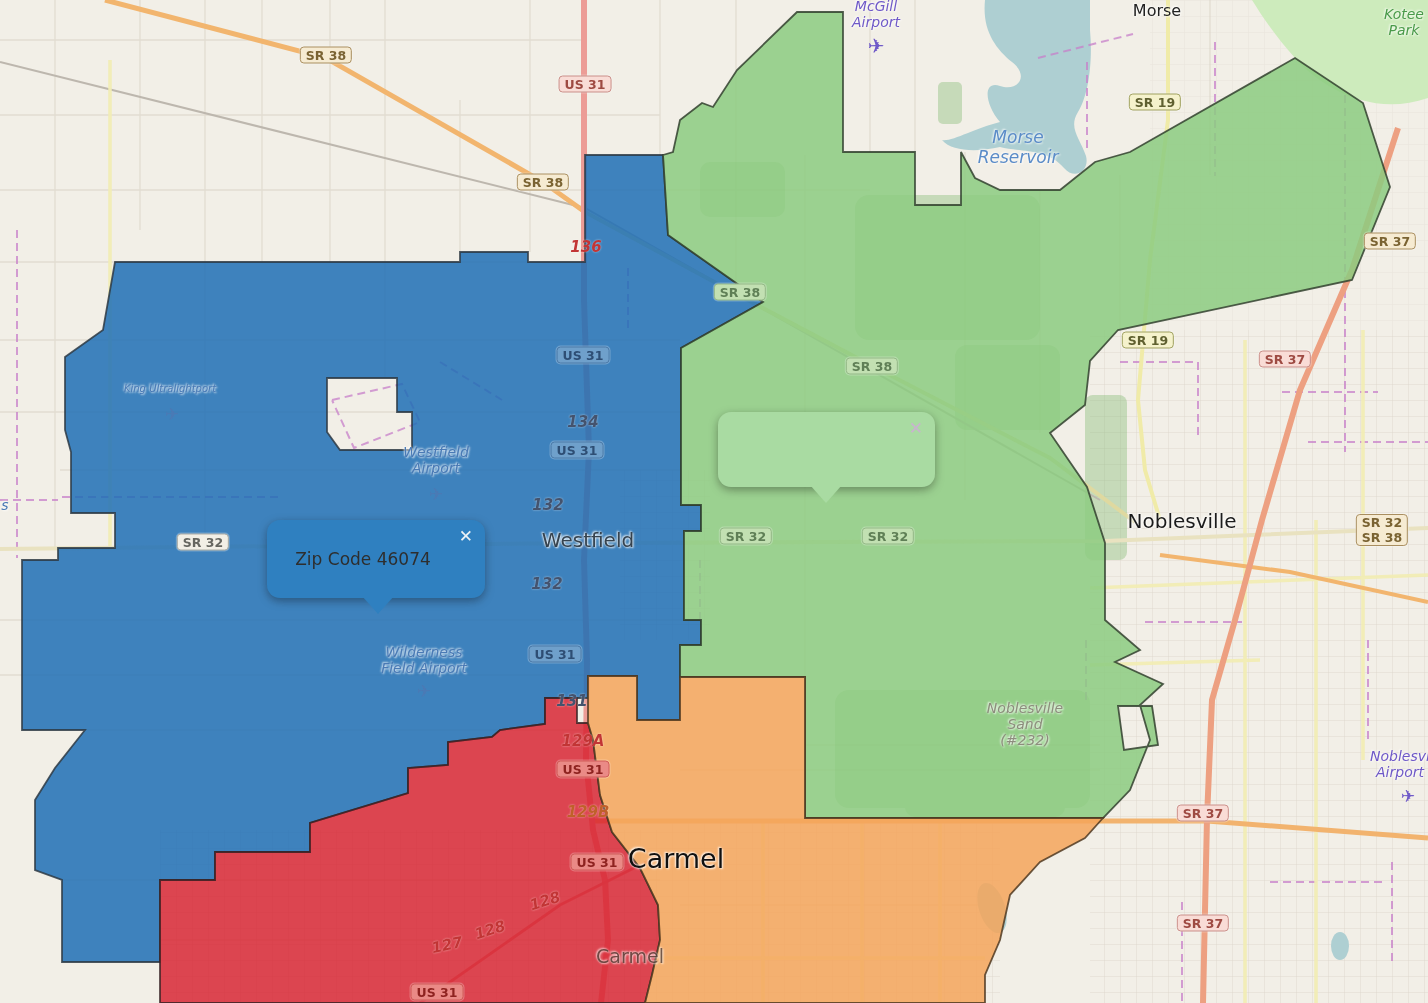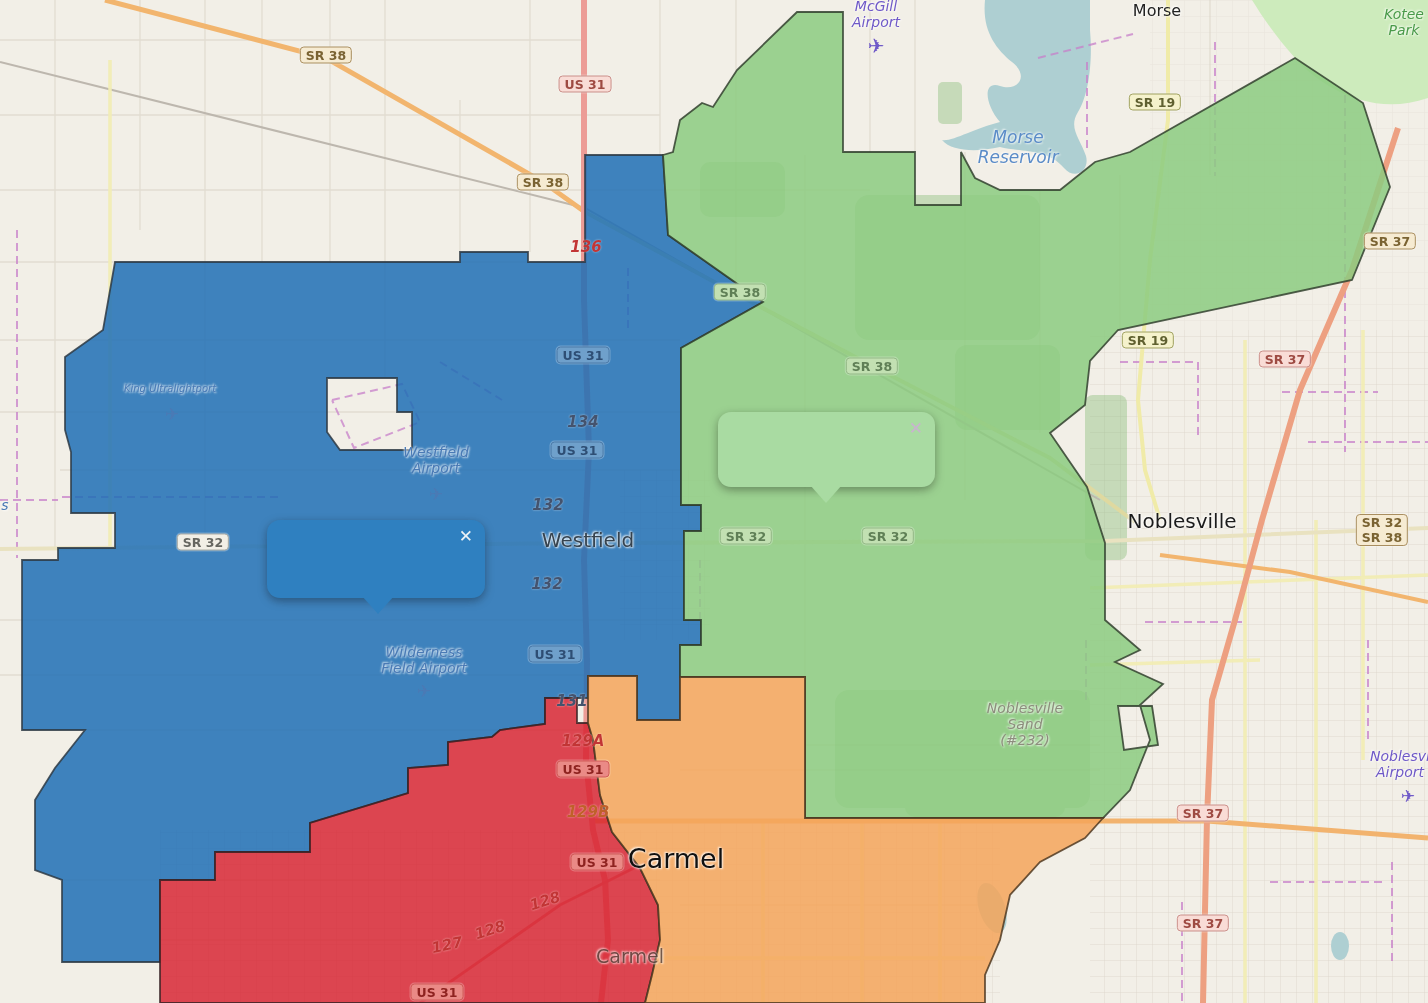--- a/index.html
+++ b/index.html
@@ -169,20 +169,21 @@
       <div class="plane" style="left: 424px; top: 691px; color: rgb(74, 122, 181); font-size: 17px;">✈</div>
       <div class="poi" style="left: 1400px; top: 764px; font-size: 14px; color: rgb(111, 89, 200);"><div>Noblesvi</div><div>Airport</div></div>
       <div class="plane" style="left: 1408px; top: 796px; color: rgb(111, 89, 200); font-size: 17px;">✈</div>
       <div class="poi" style="left: 1018px; top: 148px; font-size: 17px; color: rgb(91, 140, 200);"><div>Morse</div><div>Reservoir</div></div>
       <div class="poi" style="left: 1404px; top: 22px; font-size: 14px; color: rgb(74, 154, 74);"><div>Kotee</div><div>Park</div></div>
       <div class="poi" style="left: 1025px; top: 724px; font-size: 14px; color: rgb(141, 141, 125);"><div>Noblesville</div><div>Sand</div><div>(#232)</div></div>
       <div class="poi" style="left: 5px; top: 505px; font-size: 14px; color: rgb(74, 122, 181);"><div>s</div></div>
     </div>
 
   <div class="popup" id="popup-46074" style="left: 267px; top: 520px; width: 218px; height: 78px; background: rgb(47, 128, 192);">
+    <div class="popup-label" style="color: rgb(46, 46, 46);">Zip Code 46074</div>
     <span class="popup-close" style="color: rgb(236, 241, 245);">✕</span>
     <div class="popup-pointer" style="left: 95px; border-top: 18px solid rgb(47, 128, 192);"></div>
   </div>
   <div class="popup" id="popup-46062" style="left: 718px; top: 412px; width: 217px; height: 75px; background: rgb(169, 219, 162);">
     <span class="popup-close" style="color: rgb(201, 179, 207);">✕</span>
     <div class="popup-pointer" style="left: 92px; border-top: 18px solid rgb(169, 219, 162);"></div>
   </div>
 </div>
 
 </body></html>

